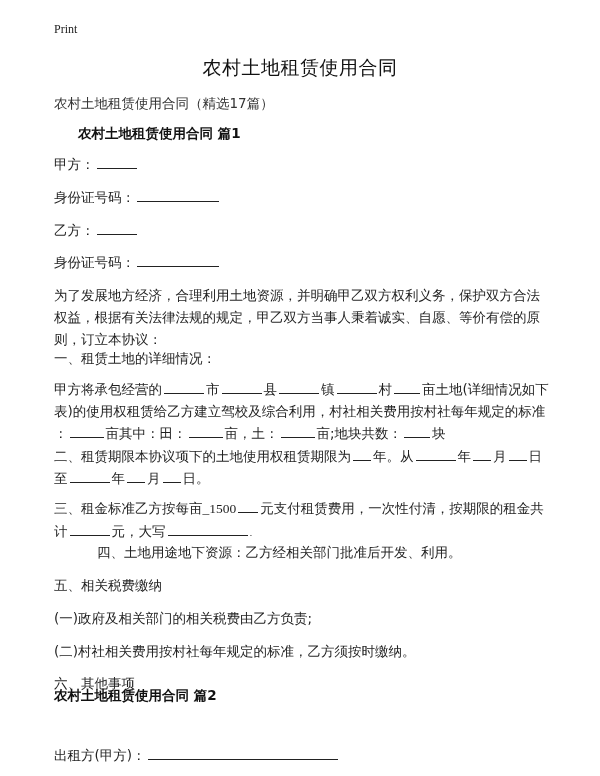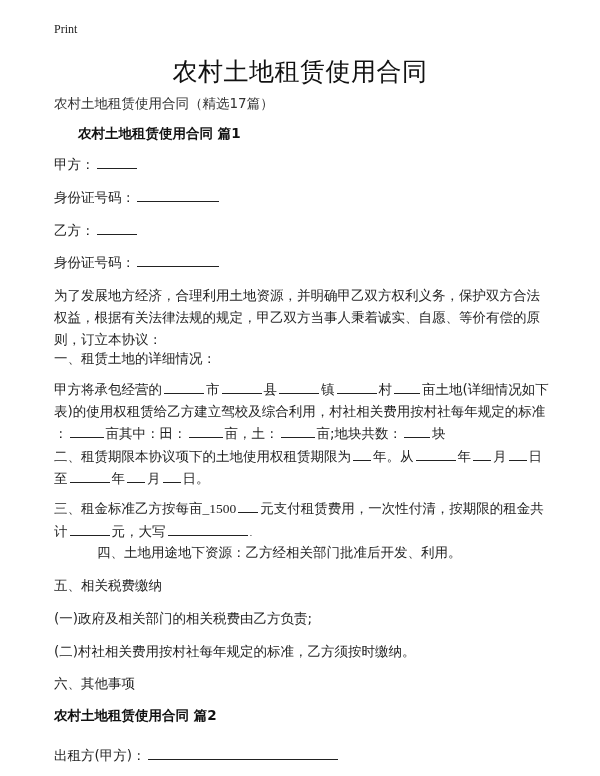--- a/index.html
+++ b/index.html
@@ -28,21 +28,21 @@
       font-family: "Liberation Serif", "DejaVu Serif", serif;
       font-size: 12px;
       color: #222;
     }
     .title {
       position: absolute;
       left: 0;
       width: 600px;
       top: 55px;
       text-align: center;
-      font-size: 25px;
+      font-size: 19px;
       font-weight: normal;
       color: #111;
       letter-spacing: 0.5px;
     }
     .line {
       position: absolute;
       left: 54px;
       font-size: 13.5px;
       line-height: 22px;
       color: #1f1f1f;
@@ -139,19 +139,19 @@
   <div class="line" style="top:541px;margin-left:43px;">四、土地用途地下资源：乙方经相关部门批准后开发、利用。</div>
 
   <div class="line" style="top:574px;">五、相关税费缴纳</div>
 
   <div class="line" style="top:607px;">(一)政府及相关部门的相关税费由乙方负责;</div>
 
   <div class="line" style="top:640px;">(二)村社相关费用按村社每年规定的标准，乙方须按时缴纳。</div>
 
   <div class="line" style="top:672px;">六、其他事项</div>
 
-  <div class="line section-title" style="top:704px;">农村土地租赁使用合同 篇2</div>
+  <div class="line section-title" style="top:684px;">农村土地租赁使用合同 篇2</div>
 
   <div class="line" style="top:744px;">
     <span>出租方(甲方)：</span><span class="blank" style="width:190px;"></span>
   </div>
 
 </div>
 
 </body></html>

